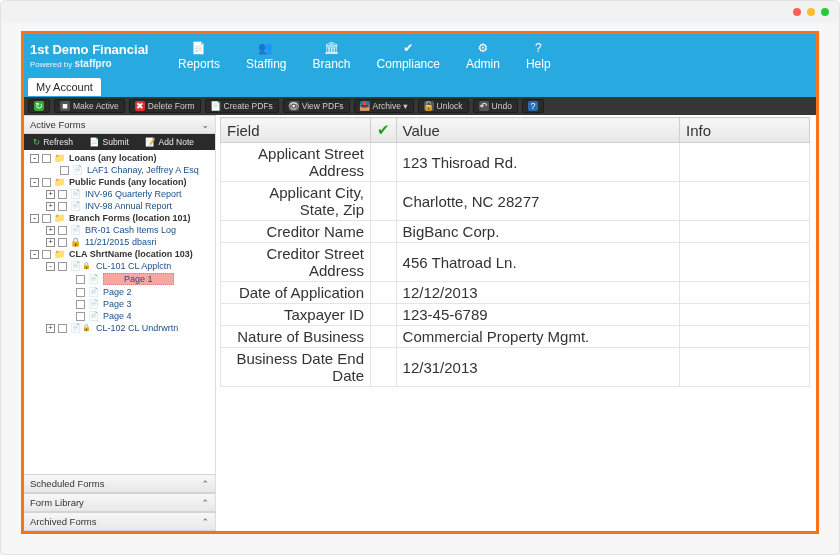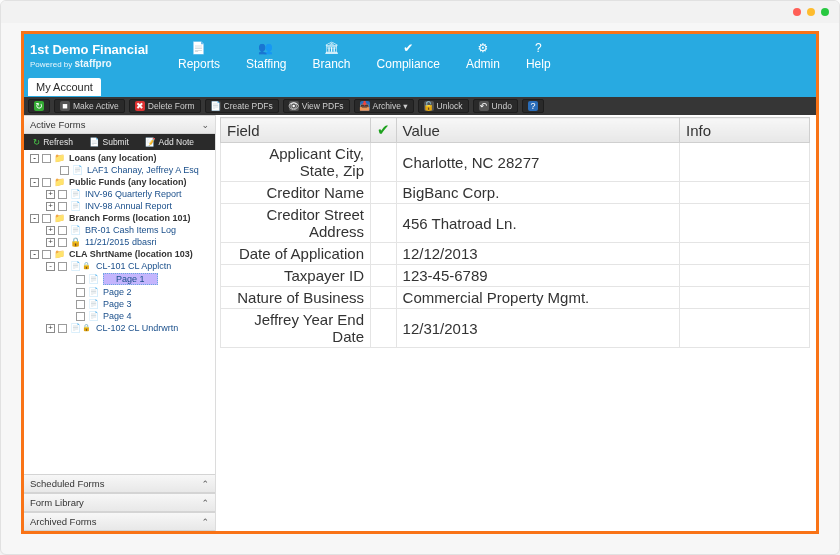--- a/index.html
+++ b/index.html
@@ -140,21 +140,21 @@
     display: flex;
     align-items: center;
     gap: 3px;
     padding: 1px 2px 1px 4px;
     font-size: 9px;
     color: #1a4f8b;
     white-space: nowrap;
     cursor: pointer;
   }
   .node.folder { color: #333; font-weight: 600; }
-  .node.sel .labeltxt { background: #c4b5fd; border: 1px dotted #6aa7df; padding: 0 12px; }
+  .node.sel .labeltxt { background: #fca5a5; border: 1px dotted #6aa7df; padding: 0 20px; }
   .exp { width:9px; height:9px; border:1px solid #8a8a8a; display:inline-flex; align-items:center; justify-content:center; font-size:8px; line-height:1; color:#444; background:#fff; }
   .cb { width:9px; height:9px; border:1px solid #9b9b9b; background:#fff; }
   .fico { width:12px; height:10px; display:inline-flex; align-items:center; justify-content:center; font-size:9px; }
   .tree .d1 { padding-left: 6px; }
   .tree .d2 { padding-left: 22px; }
   .tree .d3 { padding-left: 38px; }
   
   .content { flex: 1; padding: 2px 6px 0 4px; }
   table.grid { width: 100%; border-collapse: collapse; font-size: 15px; }
   table.grid th {
@@ -430,20 +430,26 @@
           <thead>
             <tr>
               <th>Field</th>
               <th class="check">✔</th>
               <th>Value</th>
               <th>Info</th>
             </tr>
           </thead>
           <tbody id="grid-body">
               <tr>
+                <td class="fieldcol">Applicant Street Address</td>
+                <td class="checkcol"></td>
+                <td>123 Thisroad Rd.</td>
+                <td class="infocol"></td>
+              </tr>
+              <tr>
                 <td class="fieldcol">Applicant City, State, Zip</td>
                 <td class="checkcol"></td>
                 <td>Charlotte, NC 28277</td>
                 <td class="infocol"></td>
               </tr>
               <tr>
                 <td class="fieldcol">Creditor Name</td>
                 <td class="checkcol"></td>
                 <td>BigBanc Corp.</td>
                 <td class="infocol"></td>
@@ -466,21 +472,21 @@
                 <td>123-45-6789</td>
                 <td class="infocol"></td>
               </tr>
               <tr>
                 <td class="fieldcol">Nature of Business</td>
                 <td class="checkcol"></td>
                 <td>Commercial Property Mgmt.</td>
                 <td class="infocol"></td>
               </tr>
               <tr>
-                <td class="fieldcol">Jeffrey Year End Date</td>
+                <td class="fieldcol">Business Date End Date</td>
                 <td class="checkcol"></td>
                 <td>12/31/2013</td>
                 <td class="infocol"></td>
               </tr>
             </tbody>
         </table>
       </div>
     </div>
   </div>
 </div>

